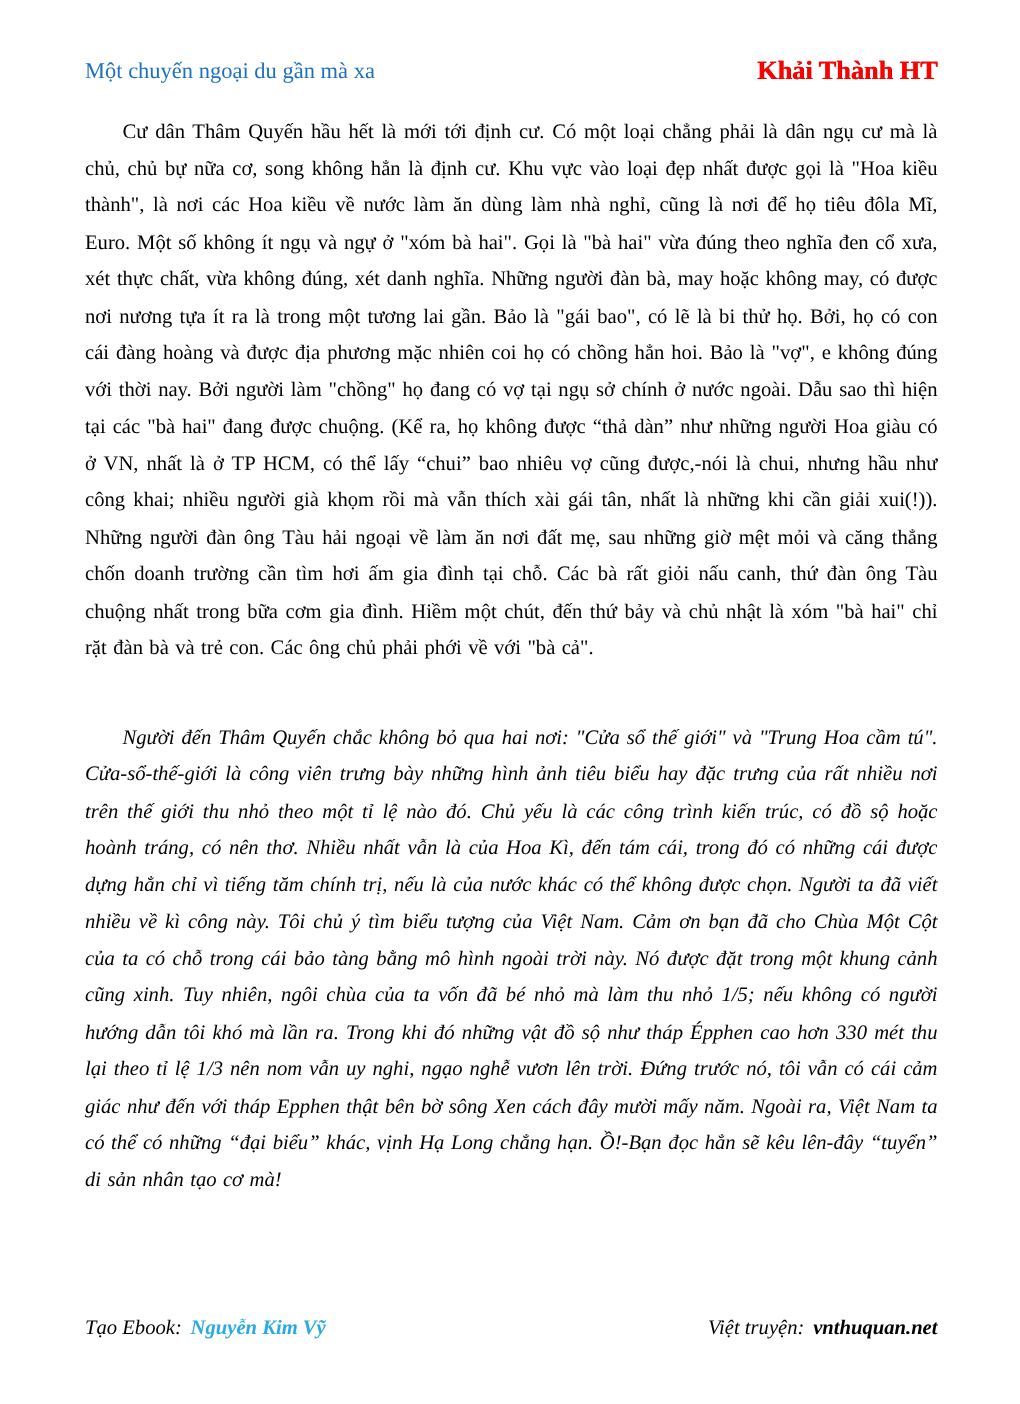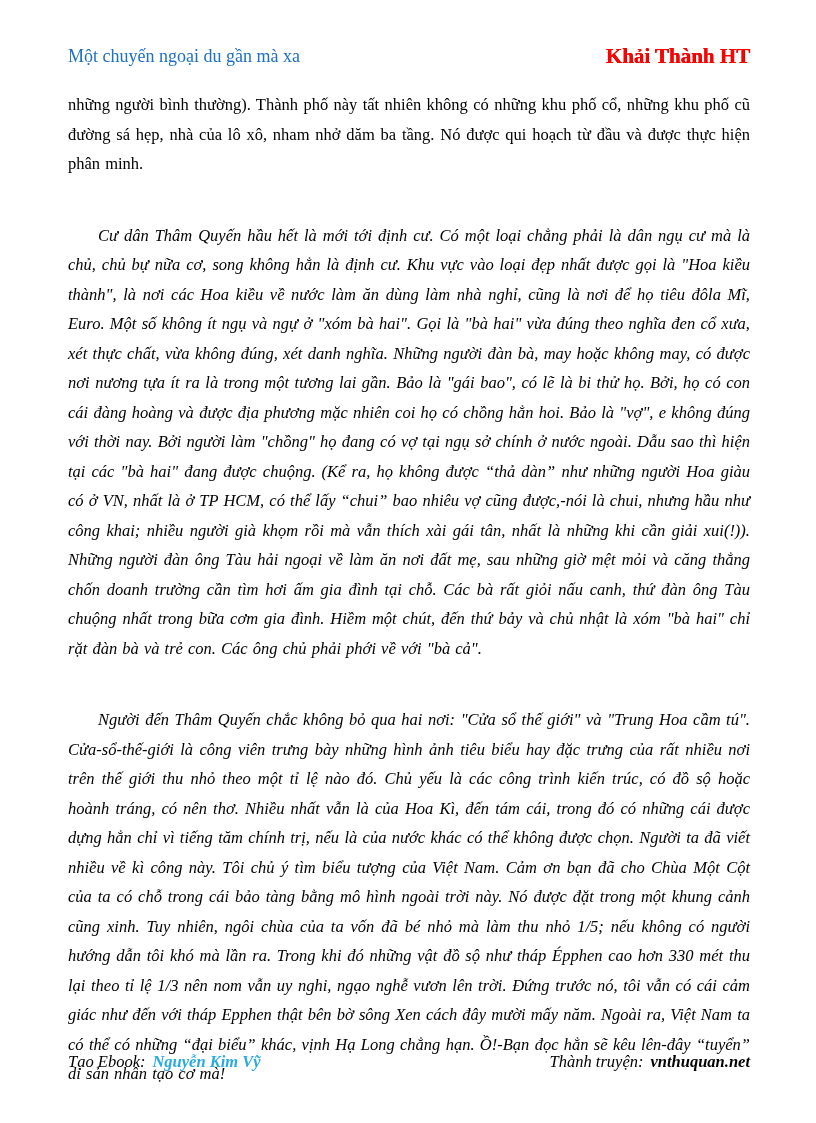--- a/index.html
+++ b/index.html
@@ -84,27 +84,26 @@
 <body>
 
 <div class="page">
 
   <div class="page-header">
     <span class="doc-title">Một chuyến ngoại du gần mà xa</span>
     <span class="doc-author">Khải Thành HT</span>
   </div>
 
   <div class="body-text">
-    <p>những người bình thường). Thành phố này tất nhiên không có những khu phố cổ, những khu phố cũ đường sá hẹp, nhà của lô xô, nham nhở dăm ba tầng. Nó được qui hoạch từ đầu và được thực hiện phân minh.</p>
     <p class="indent">Cư dân Thâm Quyến hầu hết là mới tới định cư. Có một loại chẳng phải là dân ngụ cư mà là chủ, chủ bự nữa cơ, song không hẳn là định cư. Khu vực vào loại đẹp nhất được gọi là "Hoa kiều thành", là nơi các Hoa kiều về nước làm ăn dùng làm nhà nghỉ, cũng là nơi để họ tiêu đôla Mĩ, Euro. Một số không ít ngụ và ngự ở "xóm bà hai". Gọi là "bà hai" vừa đúng theo nghĩa đen cổ xưa, xét thực chất, vừa không đúng, xét danh nghĩa. Những người đàn bà, may hoặc không may, có được nơi nương tựa ít ra là trong một tương lai gần. Bảo là "gái bao", có lẽ là bi thử họ. Bởi, họ có con cái đàng hoàng và được địa phương mặc nhiên coi họ có chồng hẳn hoi. Bảo là "vợ", e không đúng với thời nay. Bởi người làm "chồng" họ đang có vợ tại ngụ sở chính ở nước ngoài. Dẫu sao thì hiện tại các "bà hai" đang được chuộng. (Kể ra, họ không được “thả dàn” như những người Hoa giàu có ở VN, nhất là ở TP HCM, có thể lấy “chui” bao nhiêu vợ cũng được,-nói là chui, nhưng hầu như công khai; nhiều người già khọm rồi mà vẫn thích xài gái tân, nhất là những khi cần giải xui(!)). Những người đàn ông Tàu hải ngoại về làm ăn nơi đất mẹ, sau những giờ mệt mỏi và căng thẳng chốn doanh  trường cần tìm hơi ấm gia đình tại chỗ. Các bà rất giỏi nấu canh, thứ đàn ông Tàu chuộng nhất trong bữa cơm gia đình. Hiềm một chút, đến thứ bảy và chủ nhật là xóm "bà hai" chỉ rặt đàn bà và trẻ con. Các ông chủ phải phới về với "bà cả".</p>
     <p class="indent">Người đến Thâm Quyến chắc không bỏ qua hai nơi: "Cửa sổ thế giới" và "Trung Hoa cầm tú". Cửa-sổ-thế-giới là công viên trưng bày những hình ảnh tiêu biểu hay đặc trưng của rất nhiều nơi trên thế giới thu nhỏ theo một tỉ lệ nào đó. Chủ yếu là các công trình kiến trúc, có đồ sộ hoặc hoành tráng, có nên thơ. Nhiều nhất vẫn là của Hoa Kì, đến tám cái, trong đó có những cái được dựng hẳn chỉ vì tiếng tăm chính trị, nếu là của nước khác có thể không được chọn. Người ta đã viết nhiều về kì công này. Tôi chủ ý tìm biểu tượng của Việt Nam. Cảm ơn bạn đã cho Chùa Một Cột của ta có chỗ trong cái bảo tàng bằng mô hình ngoài trời này. Nó được đặt trong một khung cảnh cũng xinh. Tuy nhiên, ngôi chùa của ta vốn đã bé nhỏ mà làm thu nhỏ 1/5; nếu không có người hướng dẫn tôi khó mà lần ra. Trong khi đó những vật đồ sộ như tháp Épphen cao hơn 330 mét thu lại theo tỉ lệ 1/3 nên nom vẫn uy nghi, ngạo nghễ vươn lên trời.  Đứng trước nó, tôi vẫn có cái cảm giác như đến với tháp Epphen thật bên bờ sông Xen cách đây mười mấy năm. Ngoài ra, Việt Nam ta  có thể có những  “đại biểu” khác, vịnh Hạ Long chẳng hạn. Ồ!-Bạn  đọc hẳn sẽ kêu lên-đây “tuyển” di sản  nhân tạo cơ mà!</p>
   </div>
 
   <div class="page-footer">
     <div class="footer-left">
       <span class="label">Tạo Ebook:</span><span class="ebook-name">Nguyễn Kim Vỹ</span>
     </div>
     <div class="footer-right">
-      <span class="label">Thành truyện:</span><span class="source-name">vnthuquan.net</span>
+      <span class="label">Việt truyện:</span><span class="source-name">vnthuquan.net</span>
     </div>
   </div>
 
 </div>
 
 </body></html>

